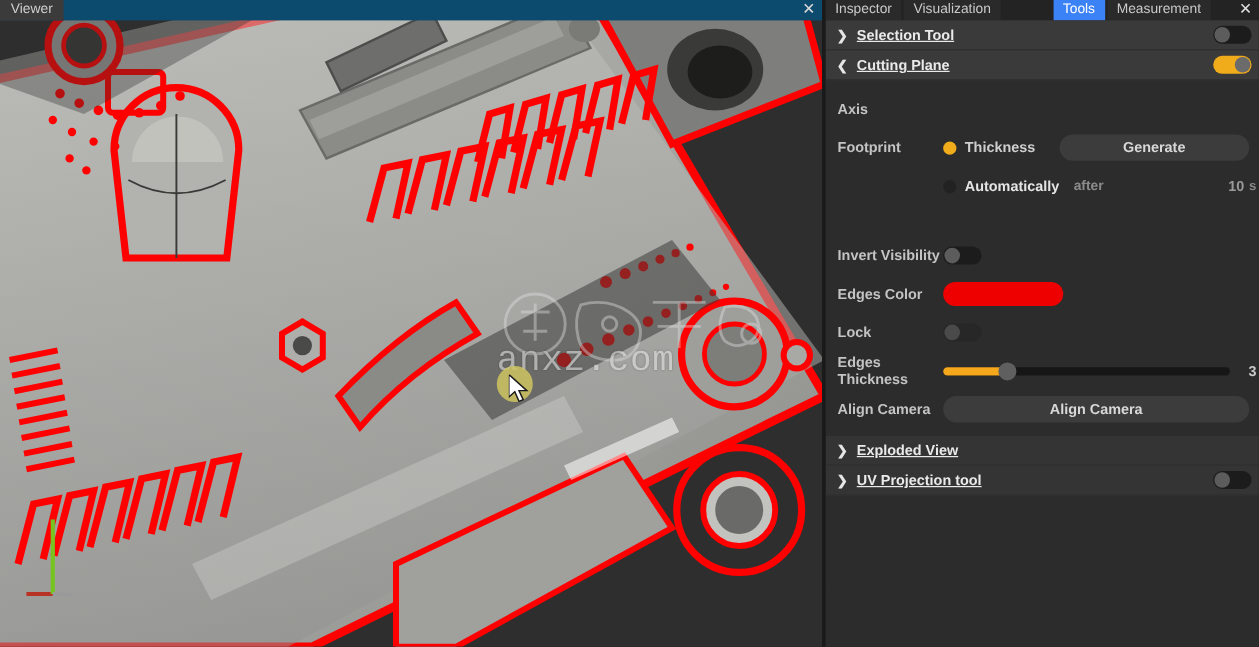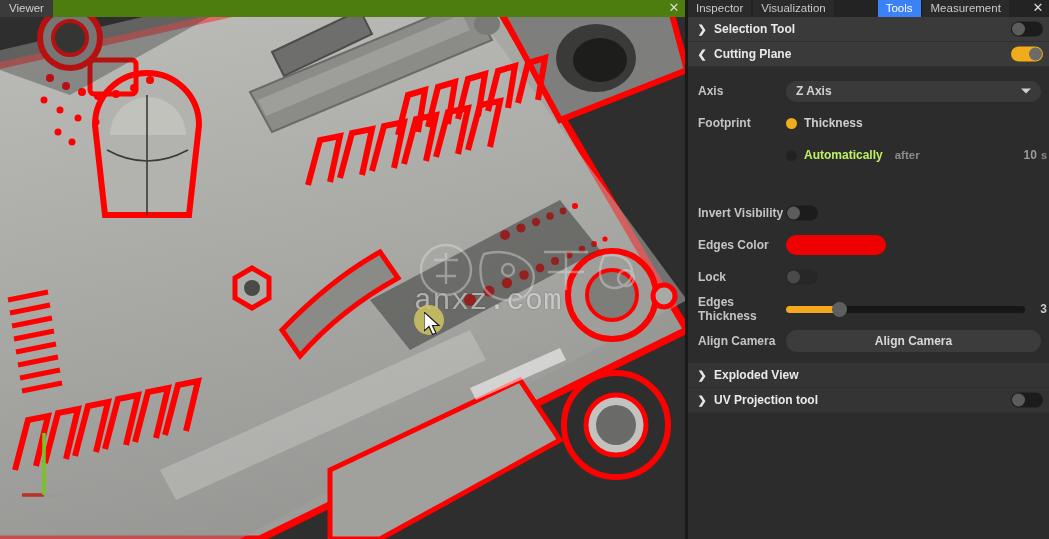--- a/index.html
+++ b/index.html
@@ -11,21 +11,21 @@
   }
   #app { position: relative; width: 1049px; height: 539px; }
 
   
   #viewer {
     position: absolute; left: 0; top: 0; width: 687px; height: 539px;
     background: #2e2e2e; overflow: hidden;
   }
   #viewer-titlebar {
     position: absolute; left: 0; top: 0; width: 687px; height: 17px;
-    background: #4d7c0f; z-index: 40;
+    background: #0c4a6e; z-index: 40;
   }
   #viewer-tab {
     position: absolute; left: 0; top: 0; height: 17px;
     padding: 0 9px; line-height: 17px;
     background: #3b3b3b; color: #cfcfcf; font-size: 11.5px;
   }
   #viewer-close {
     position: absolute; right: 4px; top: 0; width: 18px; height: 17px;
     line-height: 16px; text-align: center; color: #d8d8d8; font-size: 13px;
   }
@@ -80,21 +80,21 @@
     display: flex; align-items: center; height: 25px;
     background: #3a3a3a; padding-left: 6px; position: relative;
     border-bottom: 1px solid #2f2f2f;
   }
   .section-header.alt { background: #343434; }
   .chev {
     width: 16px; text-align: center; color: #e6e6e6; font-size: 11px;
     font-weight: bold; flex: 0 0 16px;
   }
   .section-title {
-    font-size: 12px; font-weight: bold; color: #eaeaea; margin-left: 4px;
+    font-size: 12px; font-weight: bold; color: #eaeaea; margin-left: 4px; text-decoration: underline;
   }
 
   
   .toggle {
     position: absolute; right: 6px; top: 50%; transform: translateY(-50%);
     width: 32px; height: 15px; border-radius: 8px; background: #1c1c1c;
   }
   .toggle .knob {
     position: absolute; top: 1px; left: 1px; width: 13px; height: 13px;
     border-radius: 50%; background: #5c5c5c;
@@ -148,21 +148,21 @@
     flex: 0 0 16px; font-size: 12px; color: #c8c8c8; text-align: right;
     padding-right: 2px;
   }
 
   .radio {
     width: 11px; height: 11px; border-radius: 50%; flex: 0 0 11px;
     margin-right: 7px; background: #222222;
   }
   .radio.sel { background: #f0ac1b; }
   .radio-label { font-size: 12px; color: #cfcfcf; }
-  .radio-label.dim { color: #bef264; }
+  .radio-label.dim { color: #e5e5e5; }
 
   .btn {
     flex: 1; height: 22px; border-radius: 11px; background: #3c3c3c;
     color: #d8d8d8; font-size: 12px; display: flex;
     align-items: center; justify-content: center; margin-right: 8px;
   }
   .btn.wide { margin-left: 0; }
 
   .opt-group { display: flex; align-items: center; flex: 1; }
   .after-label { font-size: 11.5px; color: #8b8b8b; margin-left: 12px; }
@@ -396,32 +396,29 @@
       <div class="section-title">Cutting Plane</div>
       <div class="toggle on">
         <div class="knob"></div>
       </div>
     </div>
 
     <div id="cutting-body">
 
       <div class="row">
         <div class="row-label">Axis</div>
-        <div class="dropdown">
-          <span>Z Axis</span>
-          <span class="caret"></span>
-        </div>
       </div>
 
 
       <div class="row">
         <div class="row-label">Footprint</div>
         <div class="opt-group">
           <div class="radio sel"></div>
           <div class="radio-label">Thickness</div>
+          <div class="btn" style="margin-left:20px">Generate</div>
         </div>
       </div>
 
       <div class="row">
         <div class="row-label"></div>
         <div class="opt-group">
           <div class="radio"></div>
           <div class="radio-label dim">Automatically</div>
           <div class="after-label">after</div>
           <div class="after-value">10</div>

